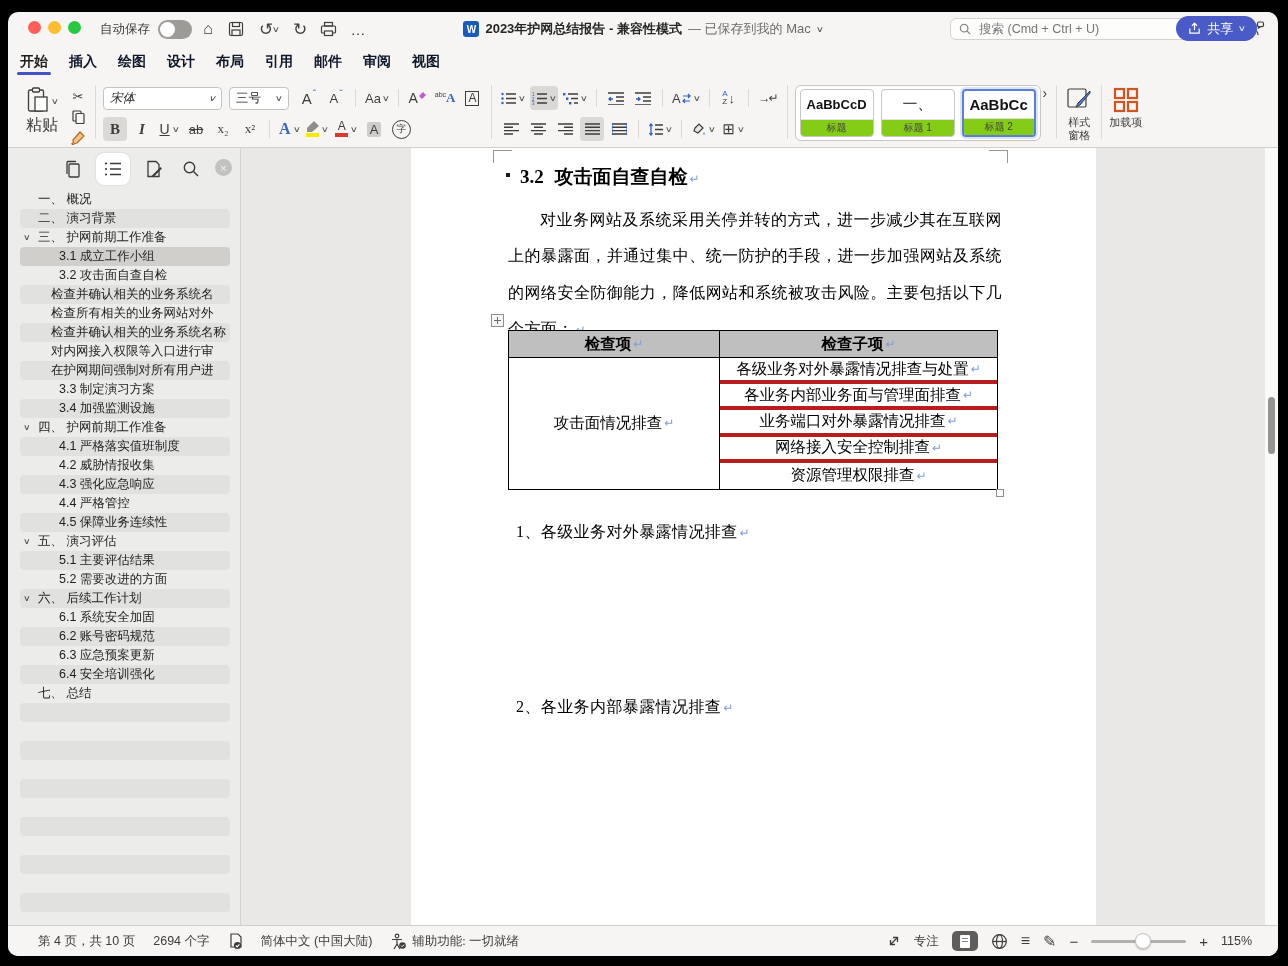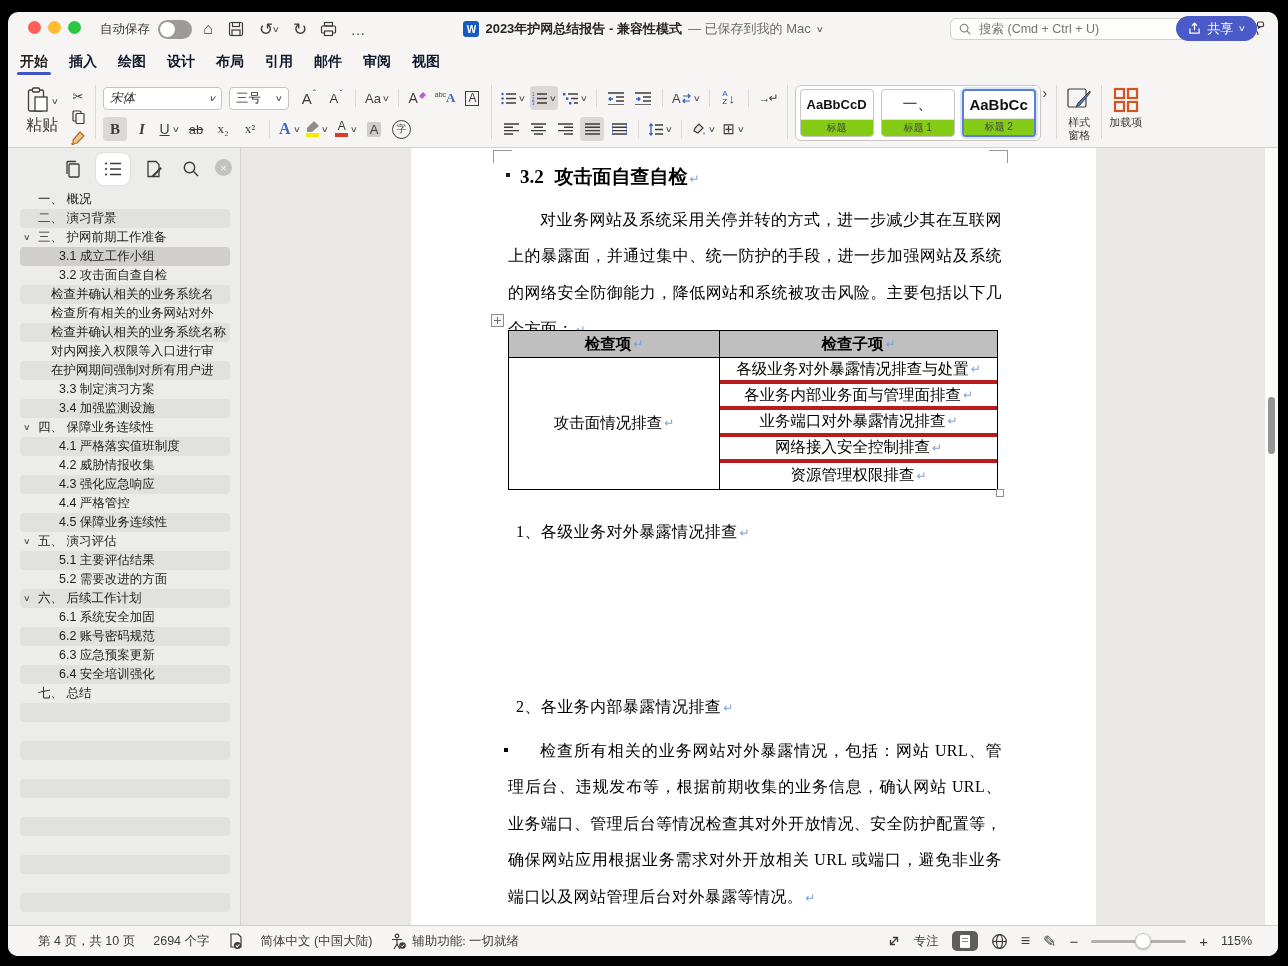--- a/index.html
+++ b/index.html
@@ -633,21 +633,21 @@
           <div class="nav-item lvl2">
             
             <span>3.3 制定演习方案</span>
           </div>
           <div class="nav-item zebra lvl2">
             
             <span>3.4 加强监测设施</span>
           </div>
           <div class="nav-item lvl1 expandable">
             <span class="chev-mark">∨</span>
-            <span>四、 保障业务连续性</span>
+            <span>四、 护网前期工作准备</span>
           </div>
           <div class="nav-item zebra lvl2">
             
             <span>4.1 严格落实值班制度</span>
           </div>
           <div class="nav-item lvl2">
             
             <span>4.2 威胁情报收集</span>
           </div>
           <div class="nav-item zebra lvl2">
@@ -806,24 +806,20 @@
 
         <div class="docp indent-half" style="top:366px;">
           <span>1、各级业务对外暴露情况排查</span><span class="ret">↵</span>
         </div>
 
 
         <div class="docp indent-half" style="top:541px;">
           <span>2、各业务内部暴露情况排查</span><span class="ret">↵</span>
         </div>
 
-        <div class="docp indent2" style="top:585px;">
-          <span class="pmark"></span>
-          <span>检查所有相关的业务网站对外暴露情况，包括：网站 URL、管理后台、违规发布等，根据前期收集的业务信息，确认网站 URL、业务端口、管理后台等情况检查其对外开放情况、安全防护配置等，确保网站应用根据业务需求对外开放相关 URL 或端口，避免非业务端口以及网站管理后台对外暴露等情况。</span><span class="ret">↵</span>
-        </div>
       </div>
 
       <div class="doc-scroll-track"></div>
       <div class="doc-scroll-thumb"></div>
     </div>
   </div>
 
   <div class="statusbar">
     <div class="sb-left">
       <span>第 4 页，共 10 页</span>

